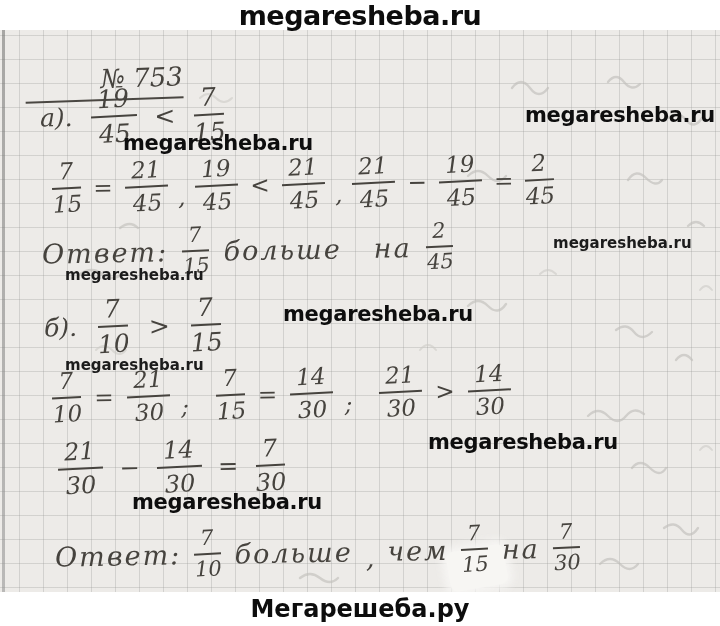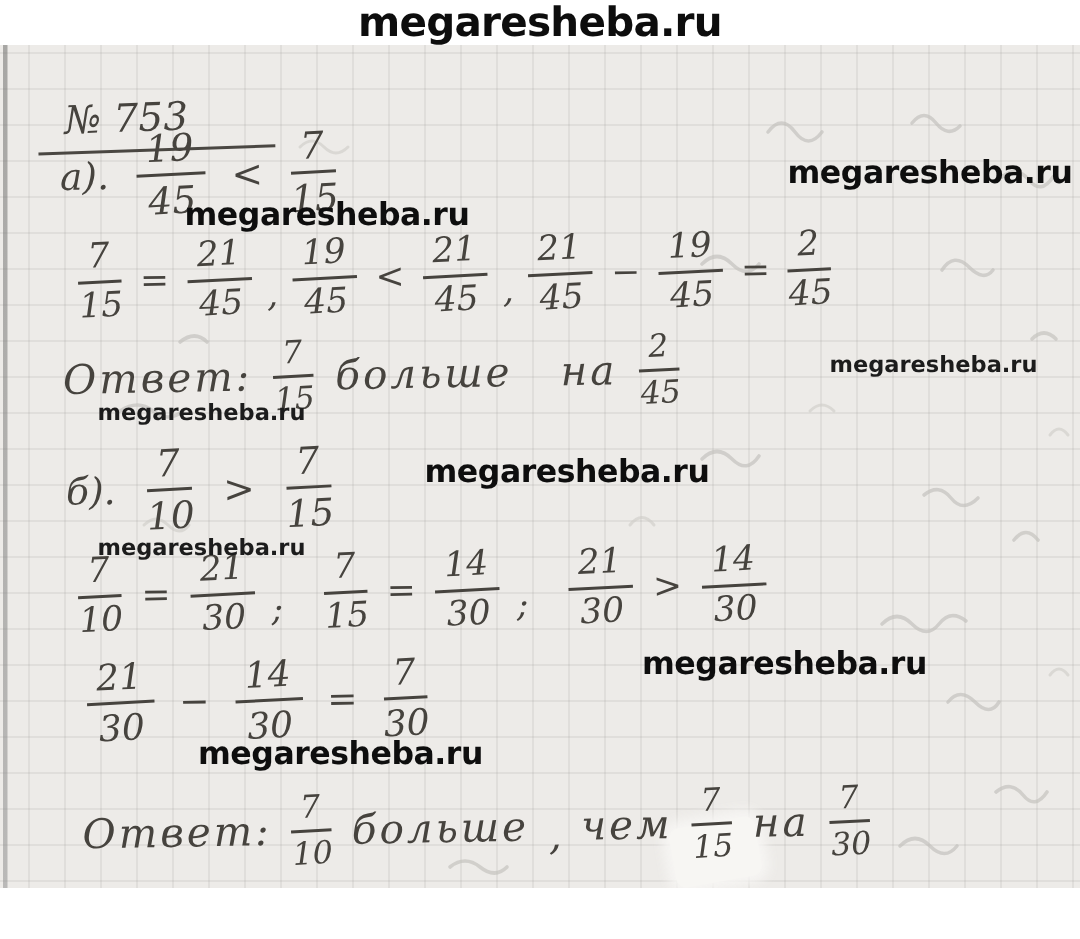--- a/index.html
+++ b/index.html
@@ -1,18 +1,18 @@
 <!DOCTYPE html>
 <html><head>
 <meta charset="utf-8">
 <style>
   html,body{margin:0;padding:0;}
   body{width:720px;height:626px;overflow:hidden;background:#ffffff;
        font-family:"DejaVu Sans","Liberation Sans",sans-serif;}
-  .stage{position:relative;width:720px;height:626px;background:#ffffff;}
+  .stage{position:relative;width:720px;height:626px;background:#ffffff;text-align:right;}
 
   
   .strip{position:absolute;left:0;width:720px;background:#ffffff;display:flex;
          align-items:center;justify-content:center;z-index:6;}
   .strip.top{top:0;height:30px;}
   .strip.bottom{top:592px;height:34px;}
   .strip.top span{font-weight:bold;font-size:27px;letter-spacing:-0.5px;color:#0d0d0d;}
   .strip.bottom span{font-weight:bold;font-size:24px;color:#0d0d0d;}
 
   
@@ -248,14 +248,17 @@
     <span class="wm bold" style="left:525px;top:73px;">megaresheba.ru</span>
     <span class="wm bold" style="left:123px;top:101px;">megaresheba.ru</span>
     <span class="wm small" style="left:553px;top:204px;">megaresheba.ru</span>
     <span class="wm small" style="left:65px;top:236px;">megaresheba.ru</span>
     <span class="wm bold" style="left:283px;top:272px;">megaresheba.ru</span>
     <span class="wm small" style="left:65px;top:326px;">megaresheba.ru</span>
     <span class="wm bold" style="left:428px;top:400px;">megaresheba.ru</span>
     <span class="wm bold" style="left:132px;top:460px;">megaresheba.ru</span>
   </div>
 
+  <div class="strip bottom">
+    <span>Мегарешеба.ру</span>
+  </div>
 
 </div>
 
 </body></html>

